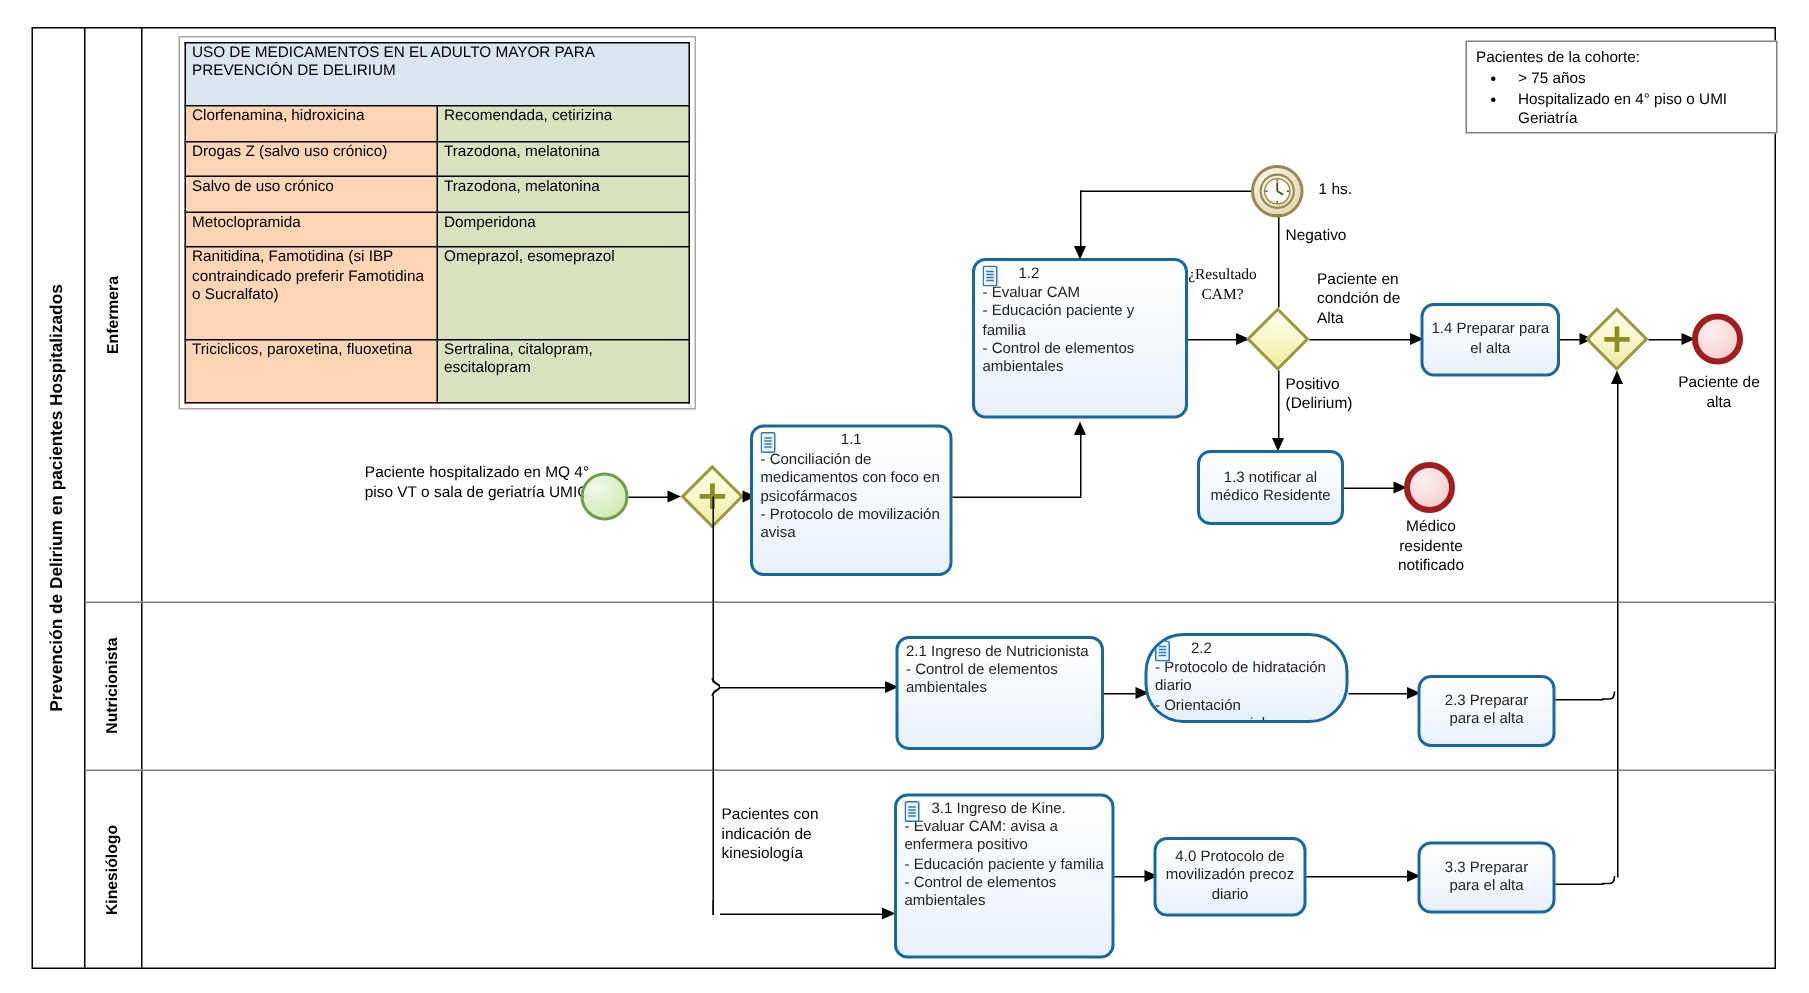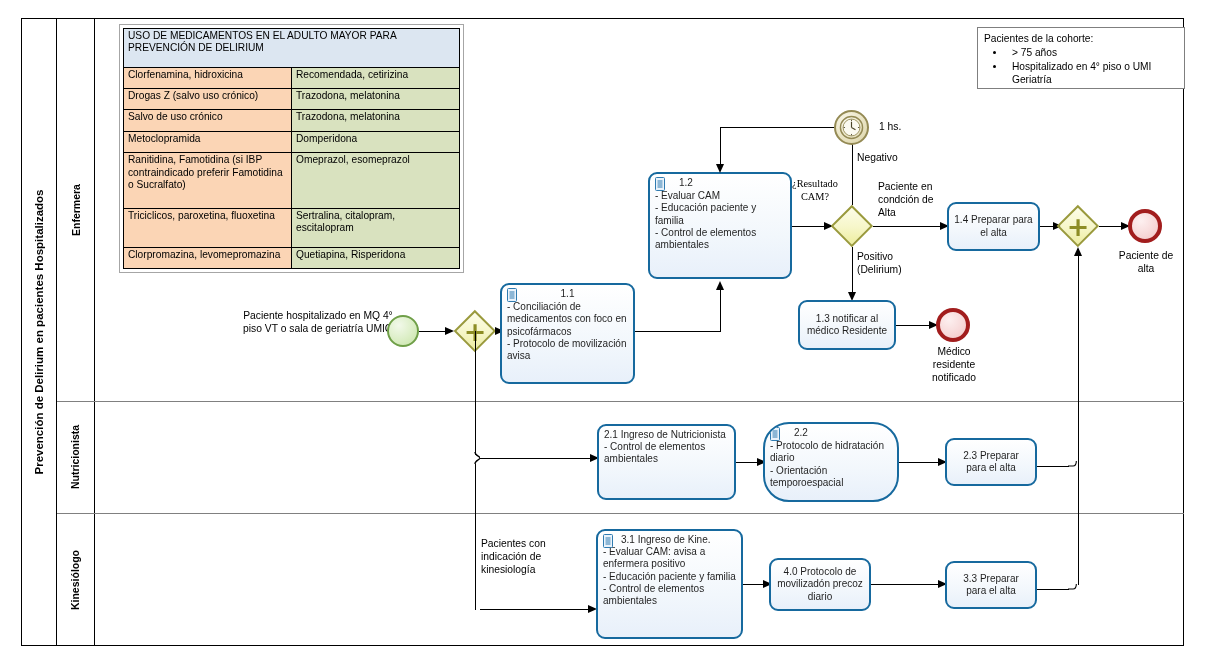--- a/index.html
+++ b/index.html
@@ -110,24 +110,20 @@
         <td class="mt-b">Domperidona</td>
       </tr>
       <tr>
         <td class="mt-a">Ranitidina, Famotidina (si IBP contraindicado preferir Famotidina o Sucralfato)</td>
         <td class="mt-b">Omeprazol, esomeprazol</td>
       </tr>
       <tr>
         <td class="mt-a">Triciclicos, paroxetina, fluoxetina</td>
         <td class="mt-b">Sertralina, citalopram, escitalopram</td>
       </tr>
-      <tr>
-        <td class="mt-a">Clorpromazina, levomepromazina</td>
-        <td class="mt-b">Quetiapina, Risperidona</td>
-      </tr>
     </tbody>
       </table>
   </div>
 
   <div class="cohort">
     <div>Pacientes de la cohorte:</div>
     <ul>
       <li>&gt; 75 años</li>
       <li>Hospitalizado en 4° piso o UMI Geriatría</li>
     </ul>
@@ -258,37 +254,37 @@
   <div class="lbl" style="left:481px;top:538px;width:76px;">Pacientes con indicación de kinesiología</div>
 
   <div class="task" style="left:597px;top:424px;width:139px;height:76px;">
     <div style="white-space:pre-line;">2.1  Ingreso de Nutricionista
 - Control de elementos ambientales</div>
   </div>
 
   <div class="h" style="left:736px;top:462px;width:25px;"></div>
   <div class="arw r" style="left:757px;top:457.5px;"></div>
 
-  <div class="task" style="left:763px;top:422px;width:136px;height:80px;border-radius:26px;">
+  <div class="task" style="left:763px;top:422px;width:136px;height:60px;border-radius:26px;">
     <svg class="doc-ico" viewBox="0 0 11 14">
       <rect x="0.5" y="0.5" width="9" height="13" rx="1" fill="#eaf3fb" stroke="#2f7bb0"></rect>
       <line x1="2.5" y1="4" x2="7.5" y2="4" stroke="#2f7bb0"></line>
         <line x1="2.5" y1="6" x2="7.5" y2="6" stroke="#2f7bb0"></line>
       <line x1="2.5" y1="8" x2="7.5" y2="8" stroke="#2f7bb0"></line>
         <line x1="2.5" y1="10" x2="7.5" y2="10" stroke="#2f7bb0"></line>
     </svg>
     <span class="tnum" style="text-align:left;margin-left:24px;">2.2</span>
     <div style="white-space:pre-line;margin-top:1px;">- Protocolo de hidratación diario
 - Orientación temporoespacial</div>
   </div>
 
   <div class="h" style="left:899px;top:462px;width:42px;"></div>
   <div class="arw r" style="left:938px;top:457.5px;"></div>
 
-  <div class="task center" style="left:945px;top:438px;width:92px;height:48px;">
+  <div class="task center" style="left:945px;top:450px;width:92px;height:48px;">
     <span style="white-space:pre-line;">2.3 Preparar para el alta</span>
   </div>
 
   <div class="h" style="left:1037px;top:466px;width:32px;"></div>
   <svg class="jump" style="left:1068px;top:460px;" viewBox="0 0 12 12">
     <path d="M0,6 L6,6 C9,6 10,4 10,0" fill="none" stroke="#000" stroke-width="1.3"></path>
   </svg>
 
   <div class="task" style="left:596px;top:529px;width:147px;height:110px;">
     <svg class="doc-ico" viewBox="0 0 11 14">

